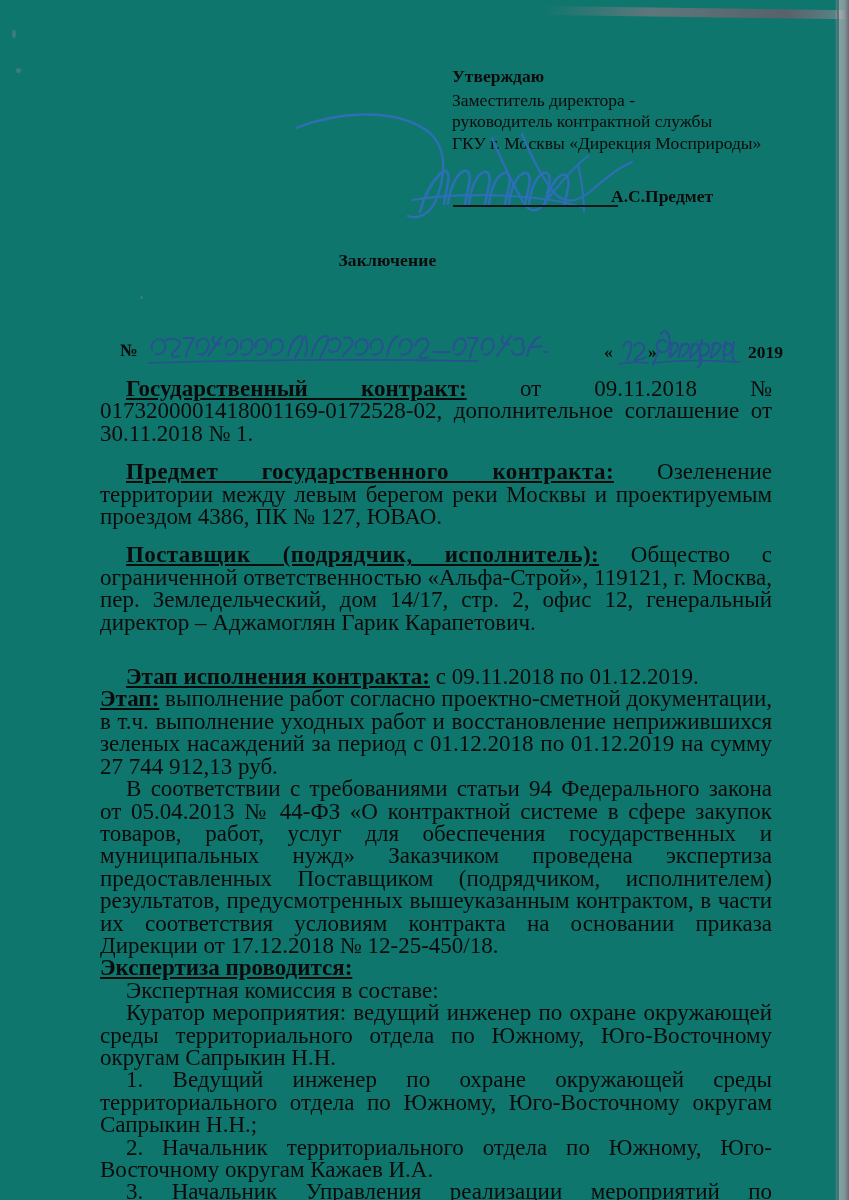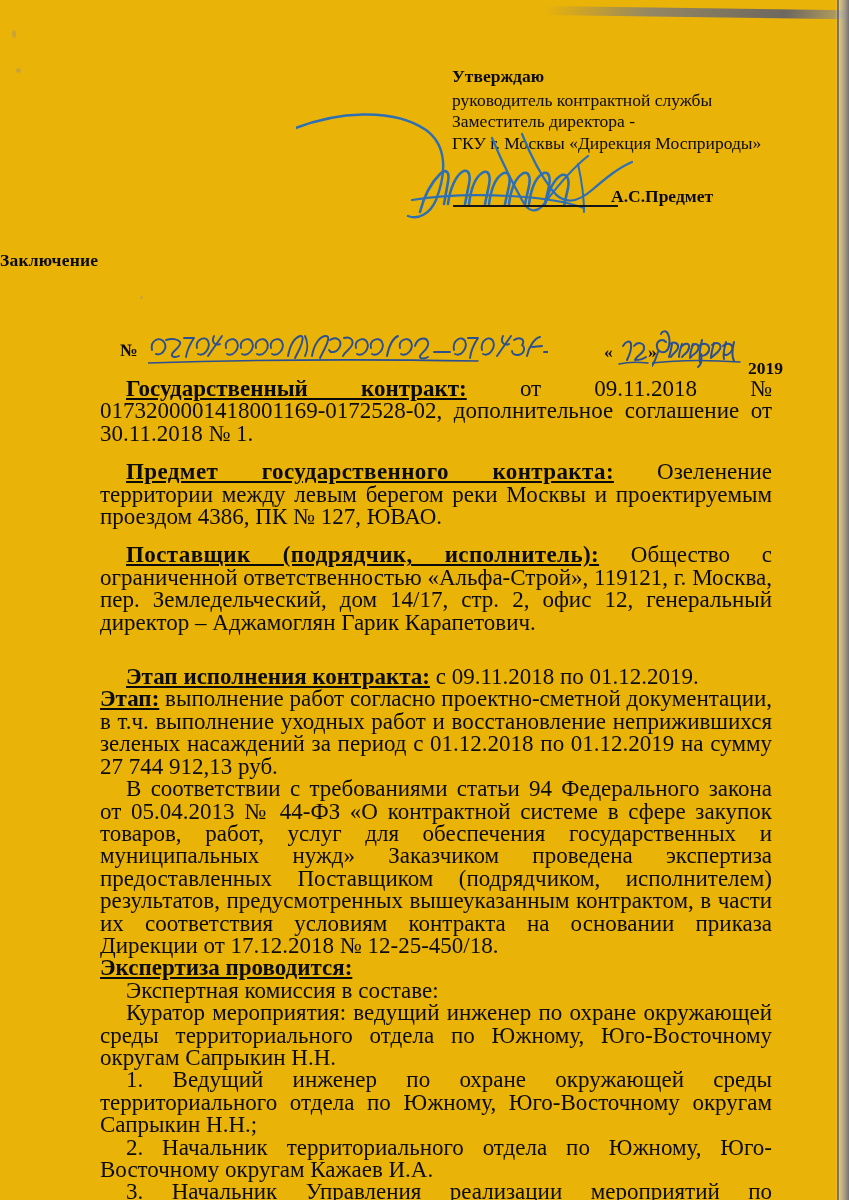--- a/index.html
+++ b/index.html
@@ -4,21 +4,21 @@
 <style>
   html, body {
     margin: 0;
     padding: 0;
     background: #ffffff;
   }
   .page {
     position: relative;
     width: 849px;
     height: 1200px;
-    background: #eab308;
+    background: #0f766e;
     overflow: hidden;
     font-family: "Liberation Serif", "DejaVu Serif", serif;
     color: #0b0b0b;
   }
 
   
   .scan-streak-top {
     position: absolute;
     left: 545px;
     top: 6px;
@@ -96,20 +96,21 @@
     height: 115px;
     pointer-events: none;
   }
 
   
   .doc-title {
     position: absolute;
     left: 0;
     top: 250px;
     width: 775px;
+    text-align: center;
     font-size: 17.5px;
     font-weight: bold;
     letter-spacing: .2px;
   }
 
   
   .numline {
     position: absolute;
     left: 120px;
     top: 340px;
@@ -133,21 +134,21 @@
   .hw-month {
     position: absolute;
     left: 652px;
     top: 330px;
     width: 94px;
     height: 38px;
   }
   .year-text {
     position: absolute;
     left: 748px;
-    top: 358px;
+    top: 342px;
     font-size: 17.5px;
     font-weight: bold;
   }
   .quote-open { position: absolute; left: 604px; top: 342px; font-size: 17.5px; font-weight: bold;}
   .quote-close { position: absolute; left: 648px; top: 342px; font-size: 17.5px; font-weight: bold;}
 
   
   .body-block {
     position: absolute;
     left: 100px;
@@ -191,22 +192,22 @@
   <div class="scan-streak-top"></div>
   <div class="scan-edge-right"></div>
   <div class="scan-edge-right-line"></div>
   <div class="scan-speck" style="left:140px;top:296px;width:3px;height:3px;"></div>
   <div class="scan-speck" style="left:318px;top:1145px;width:3px;height:2px;"></div>
   <div class="scan-speck" style="left:12px;top:30px;width:4px;height:8px;"></div>
   <div class="scan-speck" style="left:16px;top:68px;width:5px;height:5px;"></div>
 
   <div class="approval">
     <span class="word-approve">Утверждаю</span>
+    <span class="line">Заместитель директора -</span>
     <span class="line">руководитель контрактной службы</span>
-    <span class="line">Заместитель директора -</span>
     <span class="line">ГКУ г. Москвы «Дирекция Мосприроды»</span>
   </div>
 
   <svg class="signature-svg" viewBox="0 0 420 115" xmlns="http://www.w3.org/2000/svg">
     <g fill="none" stroke="#2d6fb5" stroke-linecap="round" stroke-linejoin="round">
       <path d="M-10,28 C40,6 98,4 130,26 C152,42 150,70 140,96 C134,110 122,116 112,112" stroke-width="2.4"></path>
       <path d="M196,34 C206,58 216,78 226,96 C232,108 240,110 248,100 C260,84 274,66 292,52" stroke-width="2.2"></path>
       <path d="M226,30 C234,50 244,70 256,86 C268,102 282,98 296,86 C310,74 322,64 336,58" stroke-width="2.2"></path>
       <path d="M124,108 C128,92 136,78 144,70 C150,64 154,68 152,78 L148,100" stroke-width="2.6"></path>
       <path d="M152,100 C154,84 160,72 166,68 C172,64 175,70 173,80 L169,100" stroke-width="2.6"></path>

